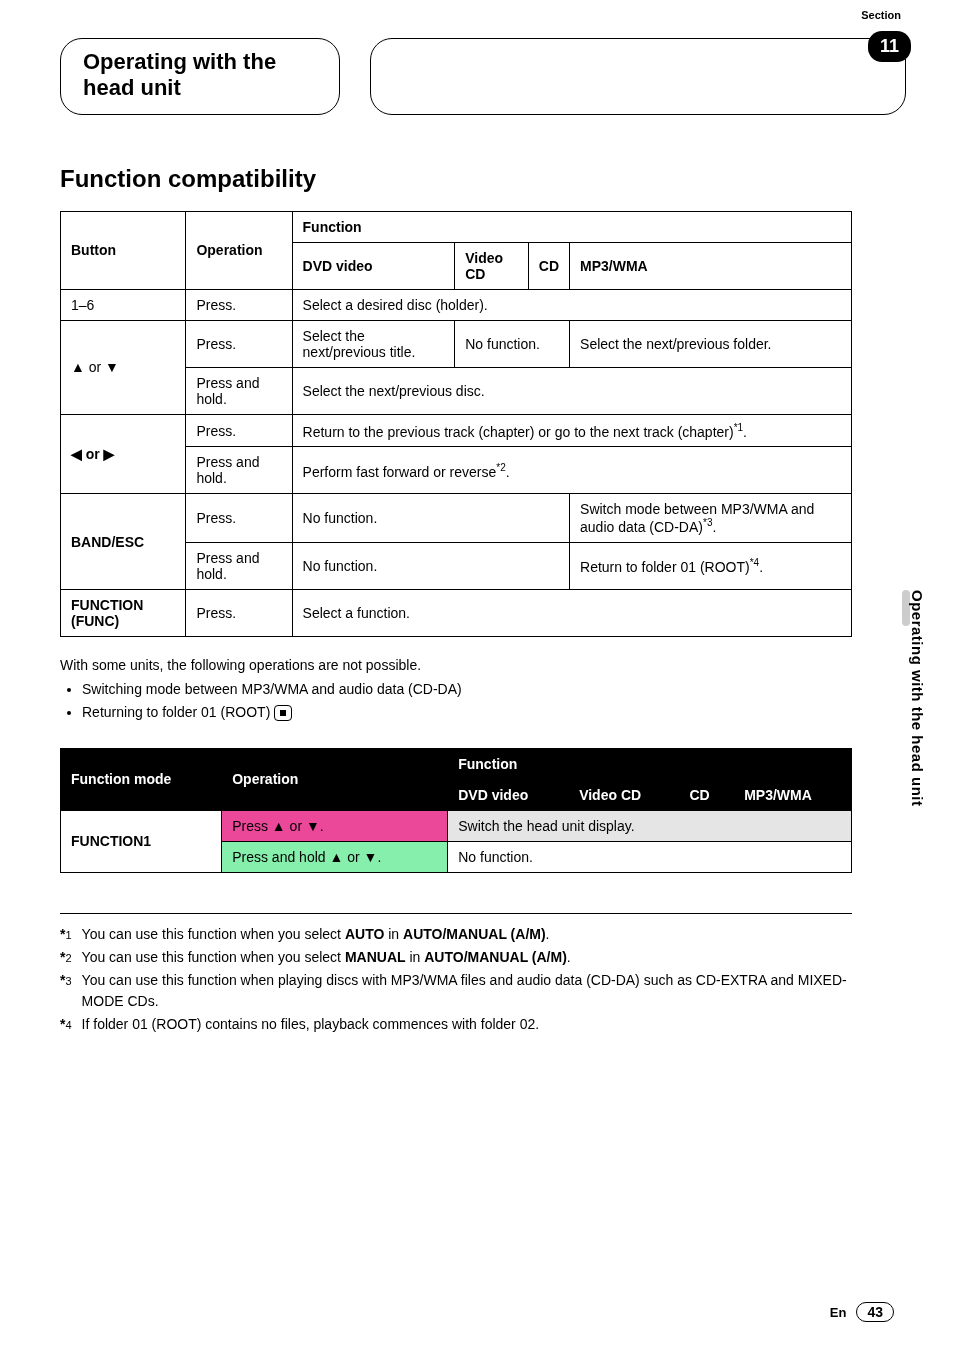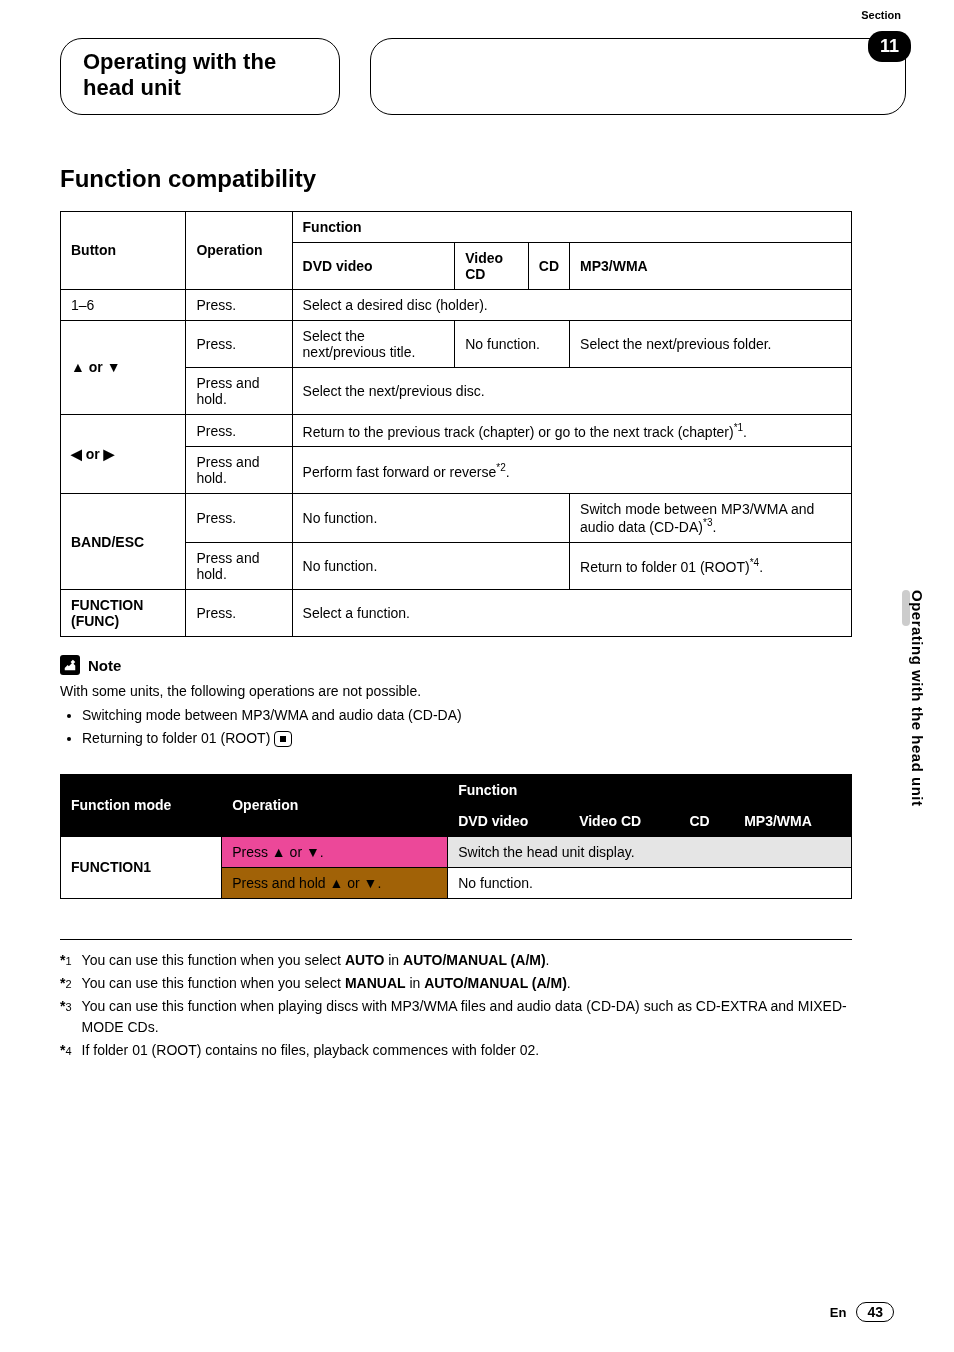--- a/index.html
+++ b/index.html
@@ -108,21 +108,21 @@
         <th>Video CD</th>
         <th>CD</th>
         <th>MP3/WMA</th>
       </tr>
       <tr>
         <td style="font-weight:normal">1–6</td>
         <td>Press.</td>
         <td colspan="4">Select a desired disc (holder).</td>
       </tr>
       <tr>
-        <td rowspan="2" style="font-weight:bold">▲ or ▼</td>
+        <td rowspan="2" style="font-weight:normal">▲ or ▼</td>
         <td>Press.</td>
         <td>Select the next/previous title.</td>
         <td colspan="2">No function.</td>
         <td>Select the next/previous folder.</td>
       </tr>
       <tr>
         <td>Press and hold.</td>
         <td colspan="4">Select the next/previous disc.</td>
       </tr>
       <tr>
@@ -146,28 +146,20 @@
         <td><span>Return to folder 01 (ROOT)</span><span class="sup">*4</span><span>.</span></td>
       </tr>
       <tr>
         <td style="font-weight:bold">FUNCTION (FUNC)</td>
         <td>Press.</td>
         <td colspan="4">Select a function.</td>
       </tr>
     </tbody>
       </table>
 
-    <div class="note-row">
-      <span class="note-icon">
-        <svg viewBox="0 0 24 24" width="14" height="14">
-            <path d="M3 17l5-5 2 2 6-6 5 5v8H3z M17 3l4 4-4 4-4-4z"></path>
-          </svg>
-      </span>
-      <span class="note-label">Note</span>
-    </div>
     <div class="note-body">
       <div>With some units, the following operations are not possible.</div>
       <ul>
         <li>Switching mode between MP3/WMA and audio data (CD-DA)</li>
         <li><span>Returning to folder 01 (ROOT)</span><span class="end-icon"></span></li>
       </ul>
     </div>
 
 
     <table class="compat dark">
@@ -182,21 +174,21 @@
         <th>Video CD</th>
         <th>CD</th>
         <th>MP3/WMA</th>
       </tr>
       <tr>
         <td rowspan="2" style="font-weight:bold;background:#fff;color:#000">FUNCTION1</td>
         <td style="background:#ec4899;color:#000">Press ▲ or ▼.</td>
         <td colspan="4" style="background:#e5e5e5;color:#000">Switch the head unit display.</td>
       </tr>
       <tr>
-        <td style="background:#a16207;color:#000">Press and hold ▲ or ▼.</td>
+        <td style="background:#86efac;color:#000">Press and hold ▲ or ▼.</td>
         <td colspan="4" style="background:#fff;color:#000">No function.</td>
       </tr>
     </tbody>
       </table>
 
     <div class="footnotes">
       <div class="fn-row">
         <div class="fn-mark"><b>*</b><span class="n">1</span></div>
         <div><span>You can use this function when you select </span><b>AUTO</b><span> in </span><b>AUTO/MANUAL (A/M)</b><span>.</span></div>
       </div>

